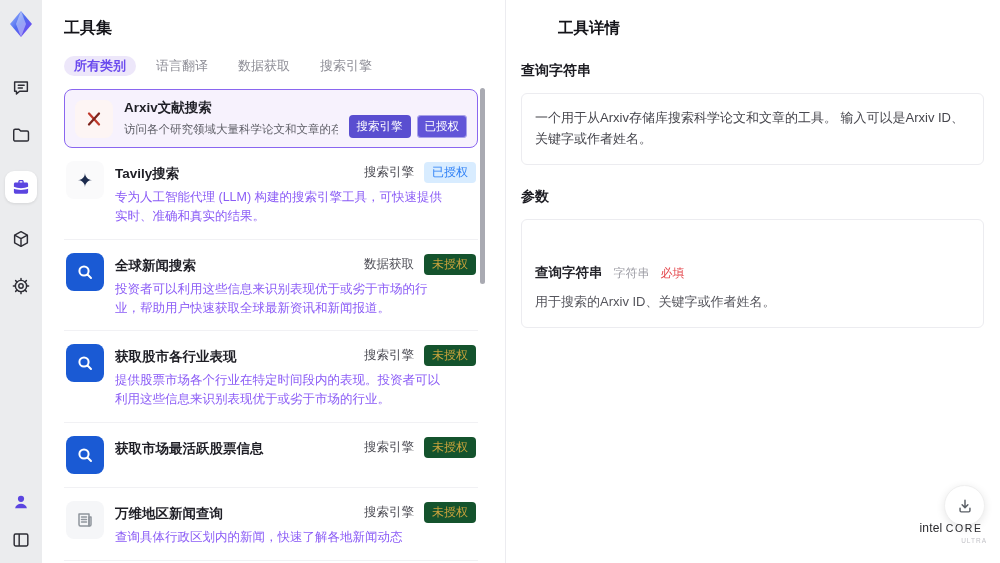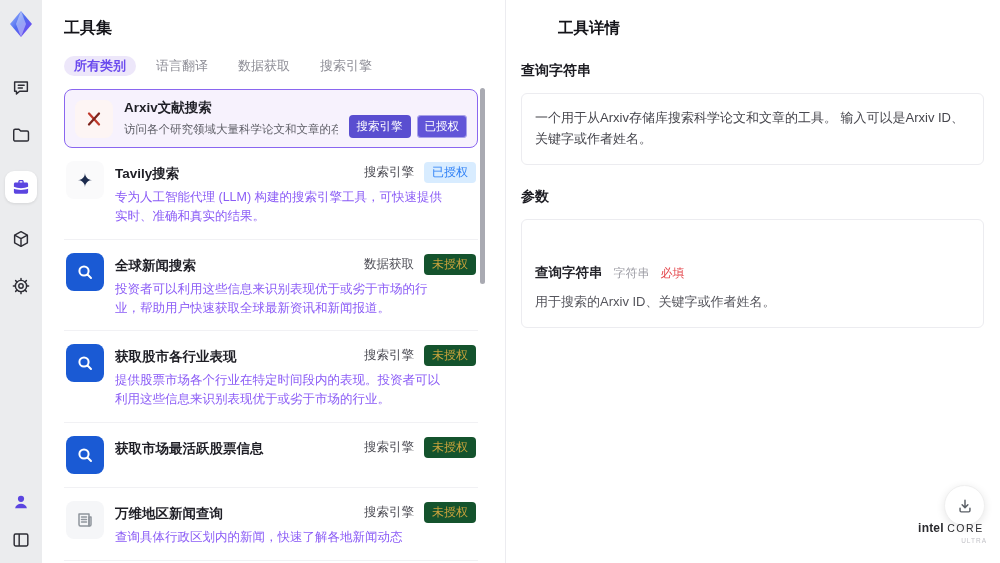--- a/index.html
+++ b/index.html
@@ -72,21 +72,21 @@
   .param-type { font-size:12px; color:#9a9aa2;text-align:right; }
   .param-req  { font-size:12px; color:#e5484d; }
   .param-desc { font-size:13px; color:#55555c; margin-top:9px; }
 
   
   .fab { position:absolute; left:944px; top:485px; width:41px; height:41px; border-radius:50%;
     background:#fff; border:1px solid #efefef; box-shadow:0 2px 8px rgba(0,0,0,.10);
     display:flex; align-items:center; justify-content:center; color:#5a5f66; cursor:pointer; }
   .intel { position:absolute; right:13px; top:522px; width:72px; text-align:center; line-height:1.1; }
   .intel-line { font-size:12px; color:#2a2a2e; white-space:nowrap; }
-  .intel-line .b1 { font-weight:700; letter-spacing:.2px; }
+  .intel-line .b1 { font-weight:400; letter-spacing:.2px; }
   .intel-line .b2 { text-transform:uppercase; font-weight:400; letter-spacing:1.6px; font-size:10.5px; }
   .intel-sub { font-size:6.5px; color:#c3c3c8; text-transform:uppercase; letter-spacing:1px;
     text-align:right; margin-top:2px; }
   svg { display:block; }
 </style>
 </head>
 <body>
 
 <div class="app">
 

